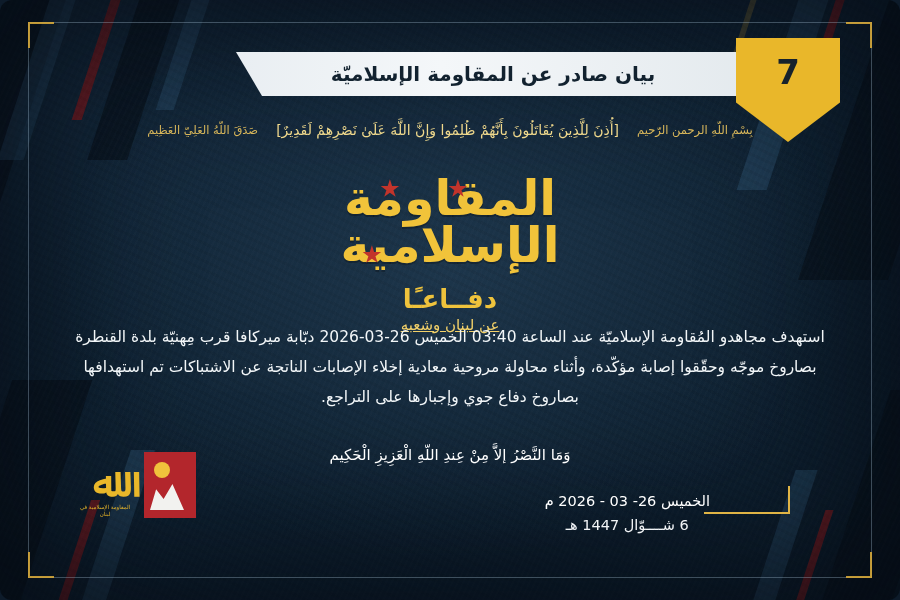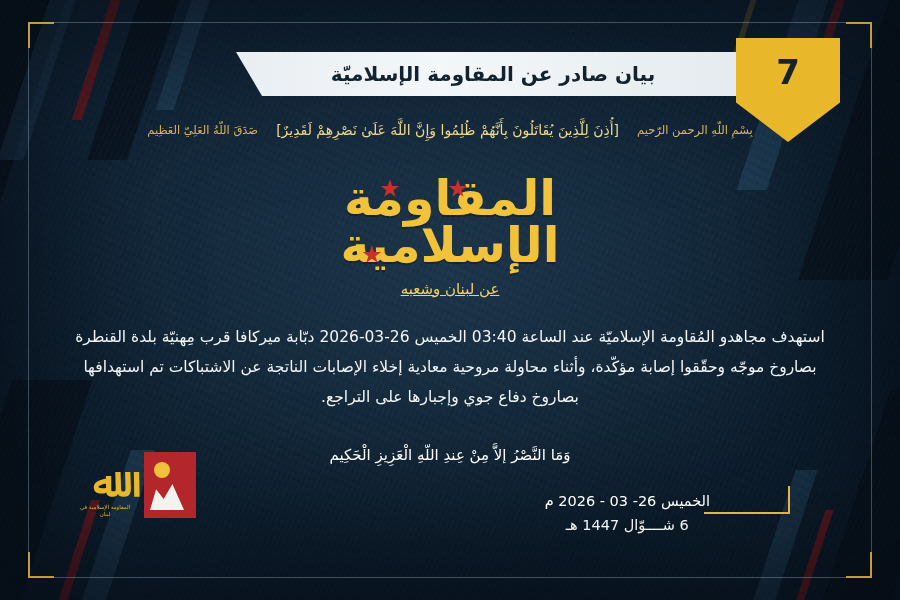--- a/index.html
+++ b/index.html
@@ -11,20 +11,21 @@
     font-family: "DejaVu Sans", sans-serif;
   }
 
   #poster {
     position: relative;
     width: 900px; height: 600px;
     background:
       radial-gradient(ellipse at 50% 45%, rgba(40,70,95,0.55) 0%, rgba(16,34,52,0.0) 62%),
       linear-gradient(160deg, #14293d 0%, #0f2233 45%, #0c1c2b 100%);
     overflow: hidden;
+    border-radius: 12px;
   }
 
   
   .streaks { position:absolute; inset:0; overflow:hidden; }
   .streak {
     position: absolute;
     transform: skewX(-18deg);
     opacity: .85;
   }
   .s-dark { background: rgba(8,18,28,0.85); }
@@ -278,20 +279,21 @@
   <div class="emblem">
     <div class="calli">
       <div class="kufi">
         <div>المقاومة</div>
         <div>الإسلامية</div>
       </div>
       <span class="accent a1">٭</span>
       <span class="accent a2">٭</span>
       <span class="accent a3">٭</span>
     </div>
+    <div class="defense">دفــاعـًا</div>
     <div class="subdefense">عن لبنان وشعبه</div>
   </div>
 
   <div class="body-text">
     <p>استهدف مجاهدو المُقاومة الإسلاميّة عند الساعة 03:40 الخميس 26-03-2026 دبّابة ميركافا قرب مِهنيّة بلدة القنطرة بصاروخ موجّه وحقّقوا إصابة مؤكّدة، وأثناء محاولة مروحية معادية إخلاء الإصابات الناتجة عن الاشتباكات تم استهدافها بصاروخ دفاع جوي وإجبارها على التراجع.</p>
   </div>
 
   <div class="verse-close">وَمَا النَّصْرُ إلاَّ مِنْ عِندِ اللّهِ الْعَزِيزِ الْحَكِيم</div>
 
   <div class="dates">

